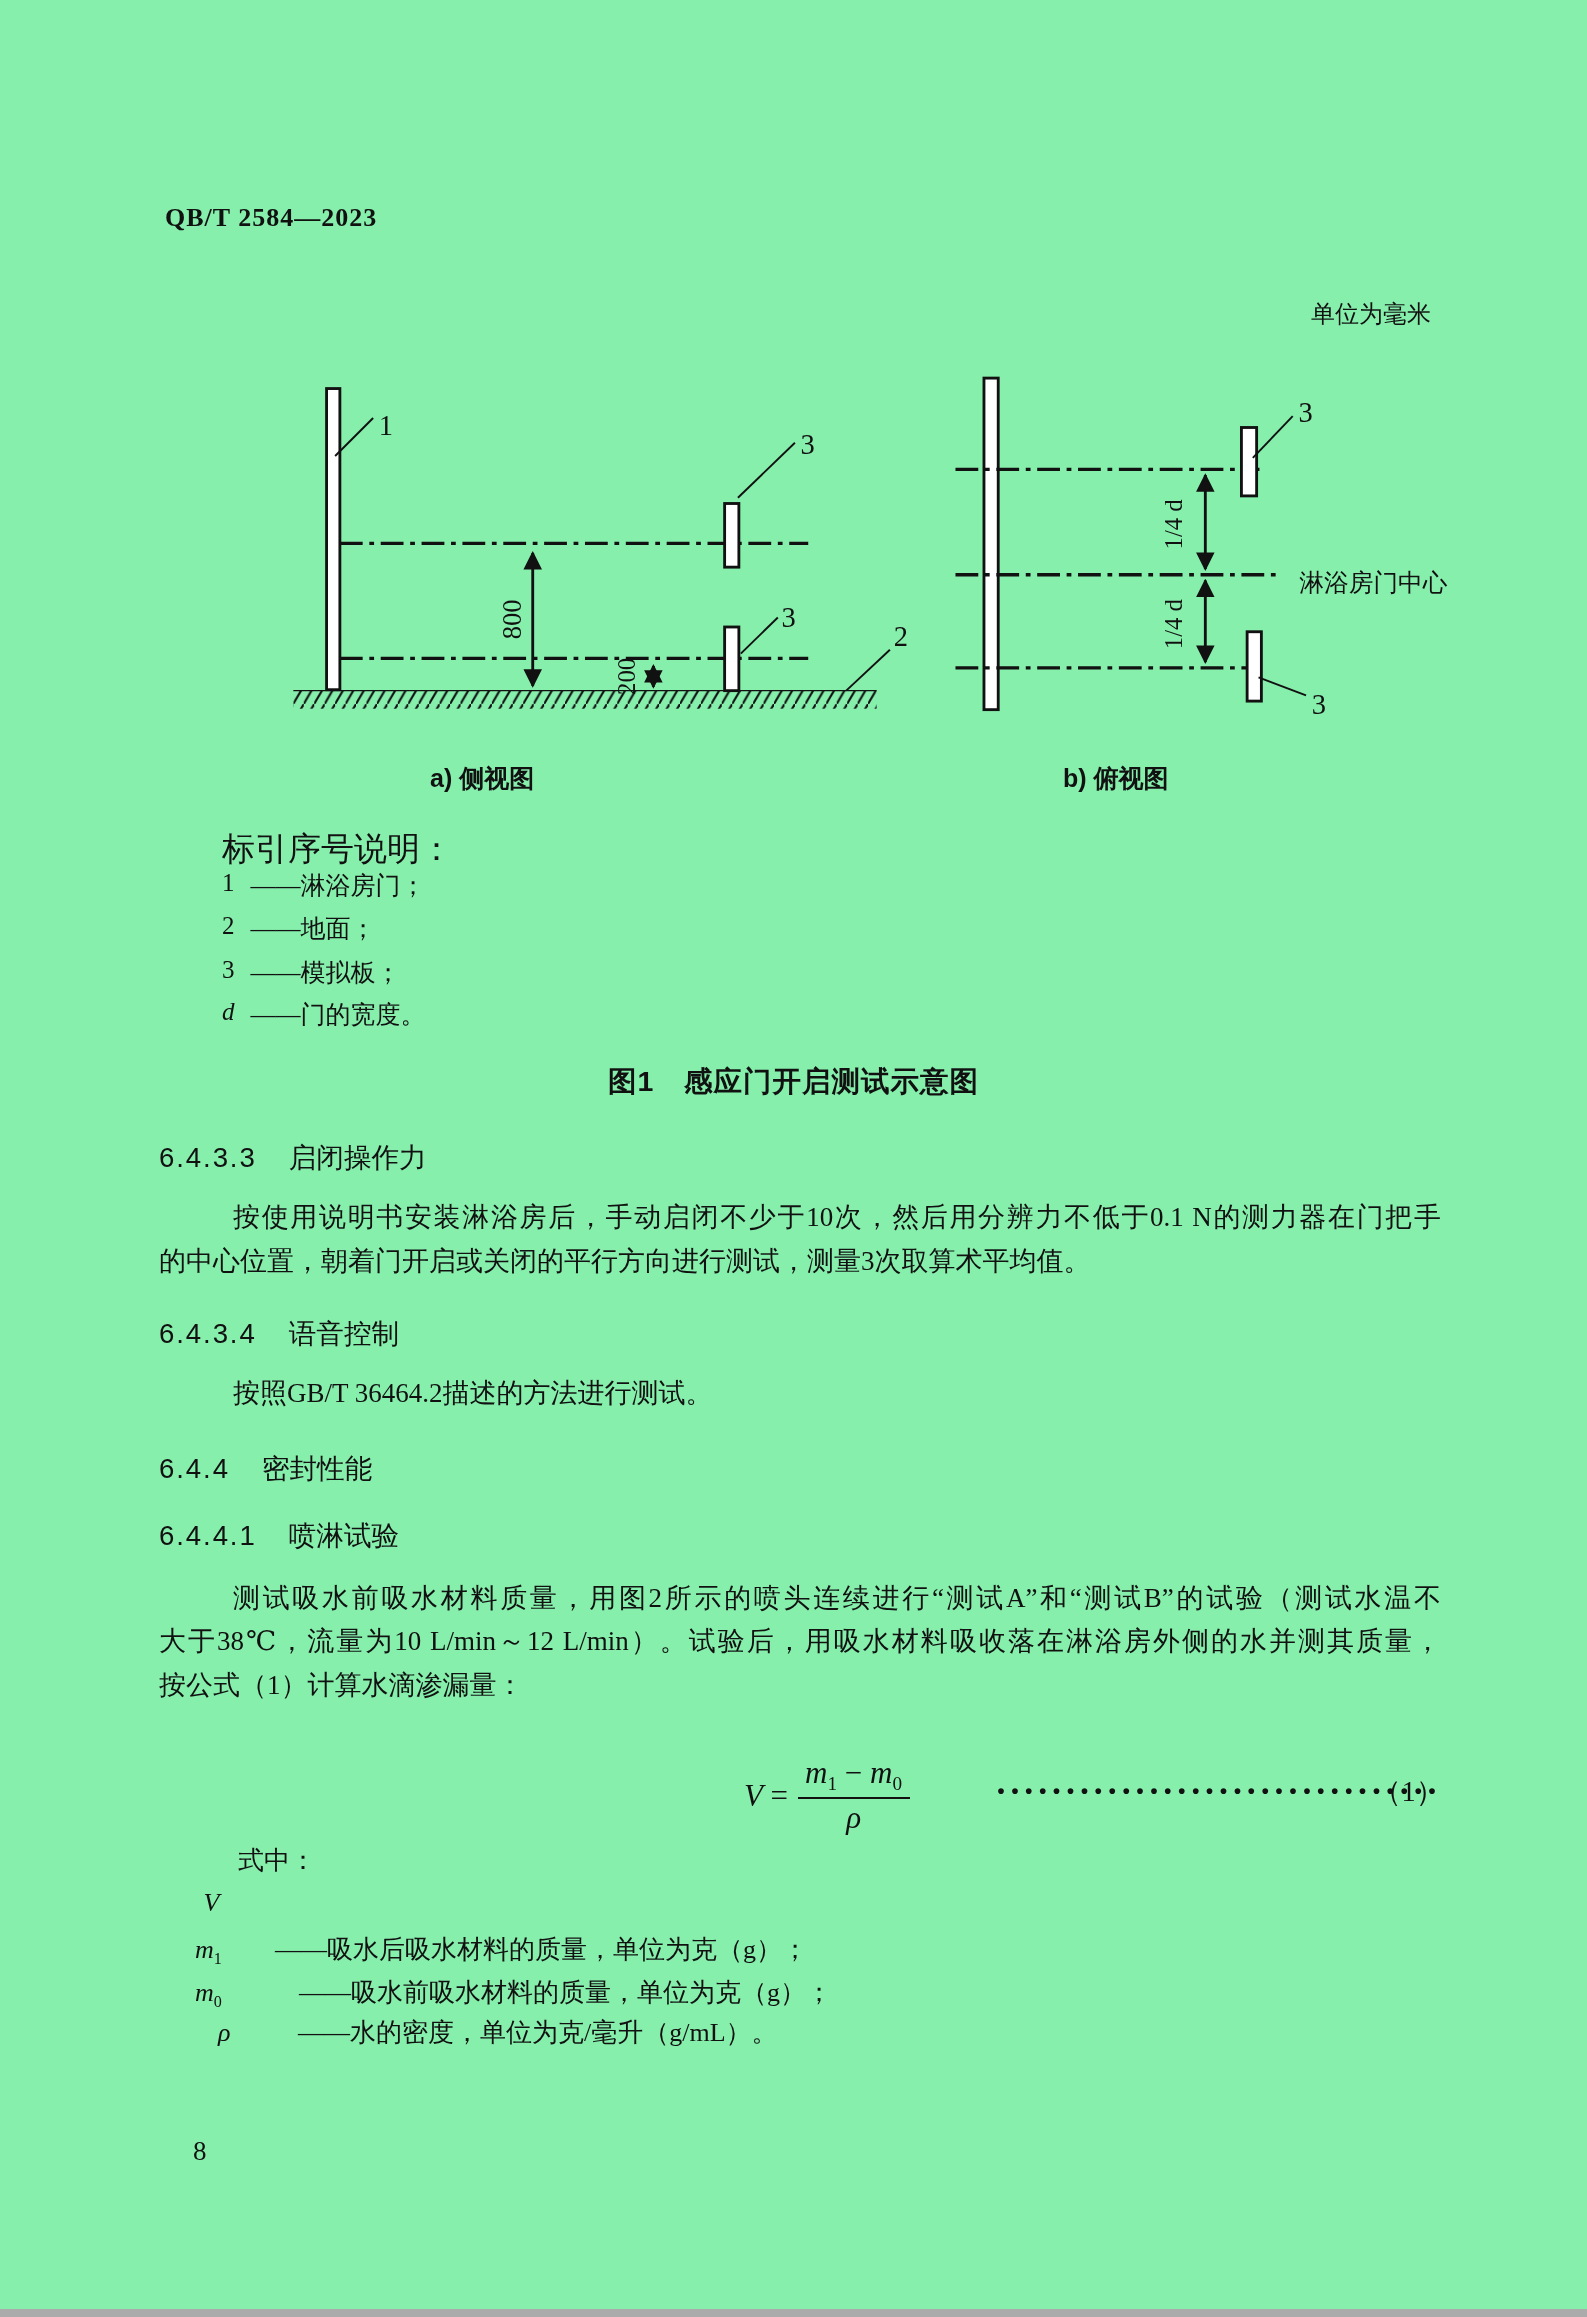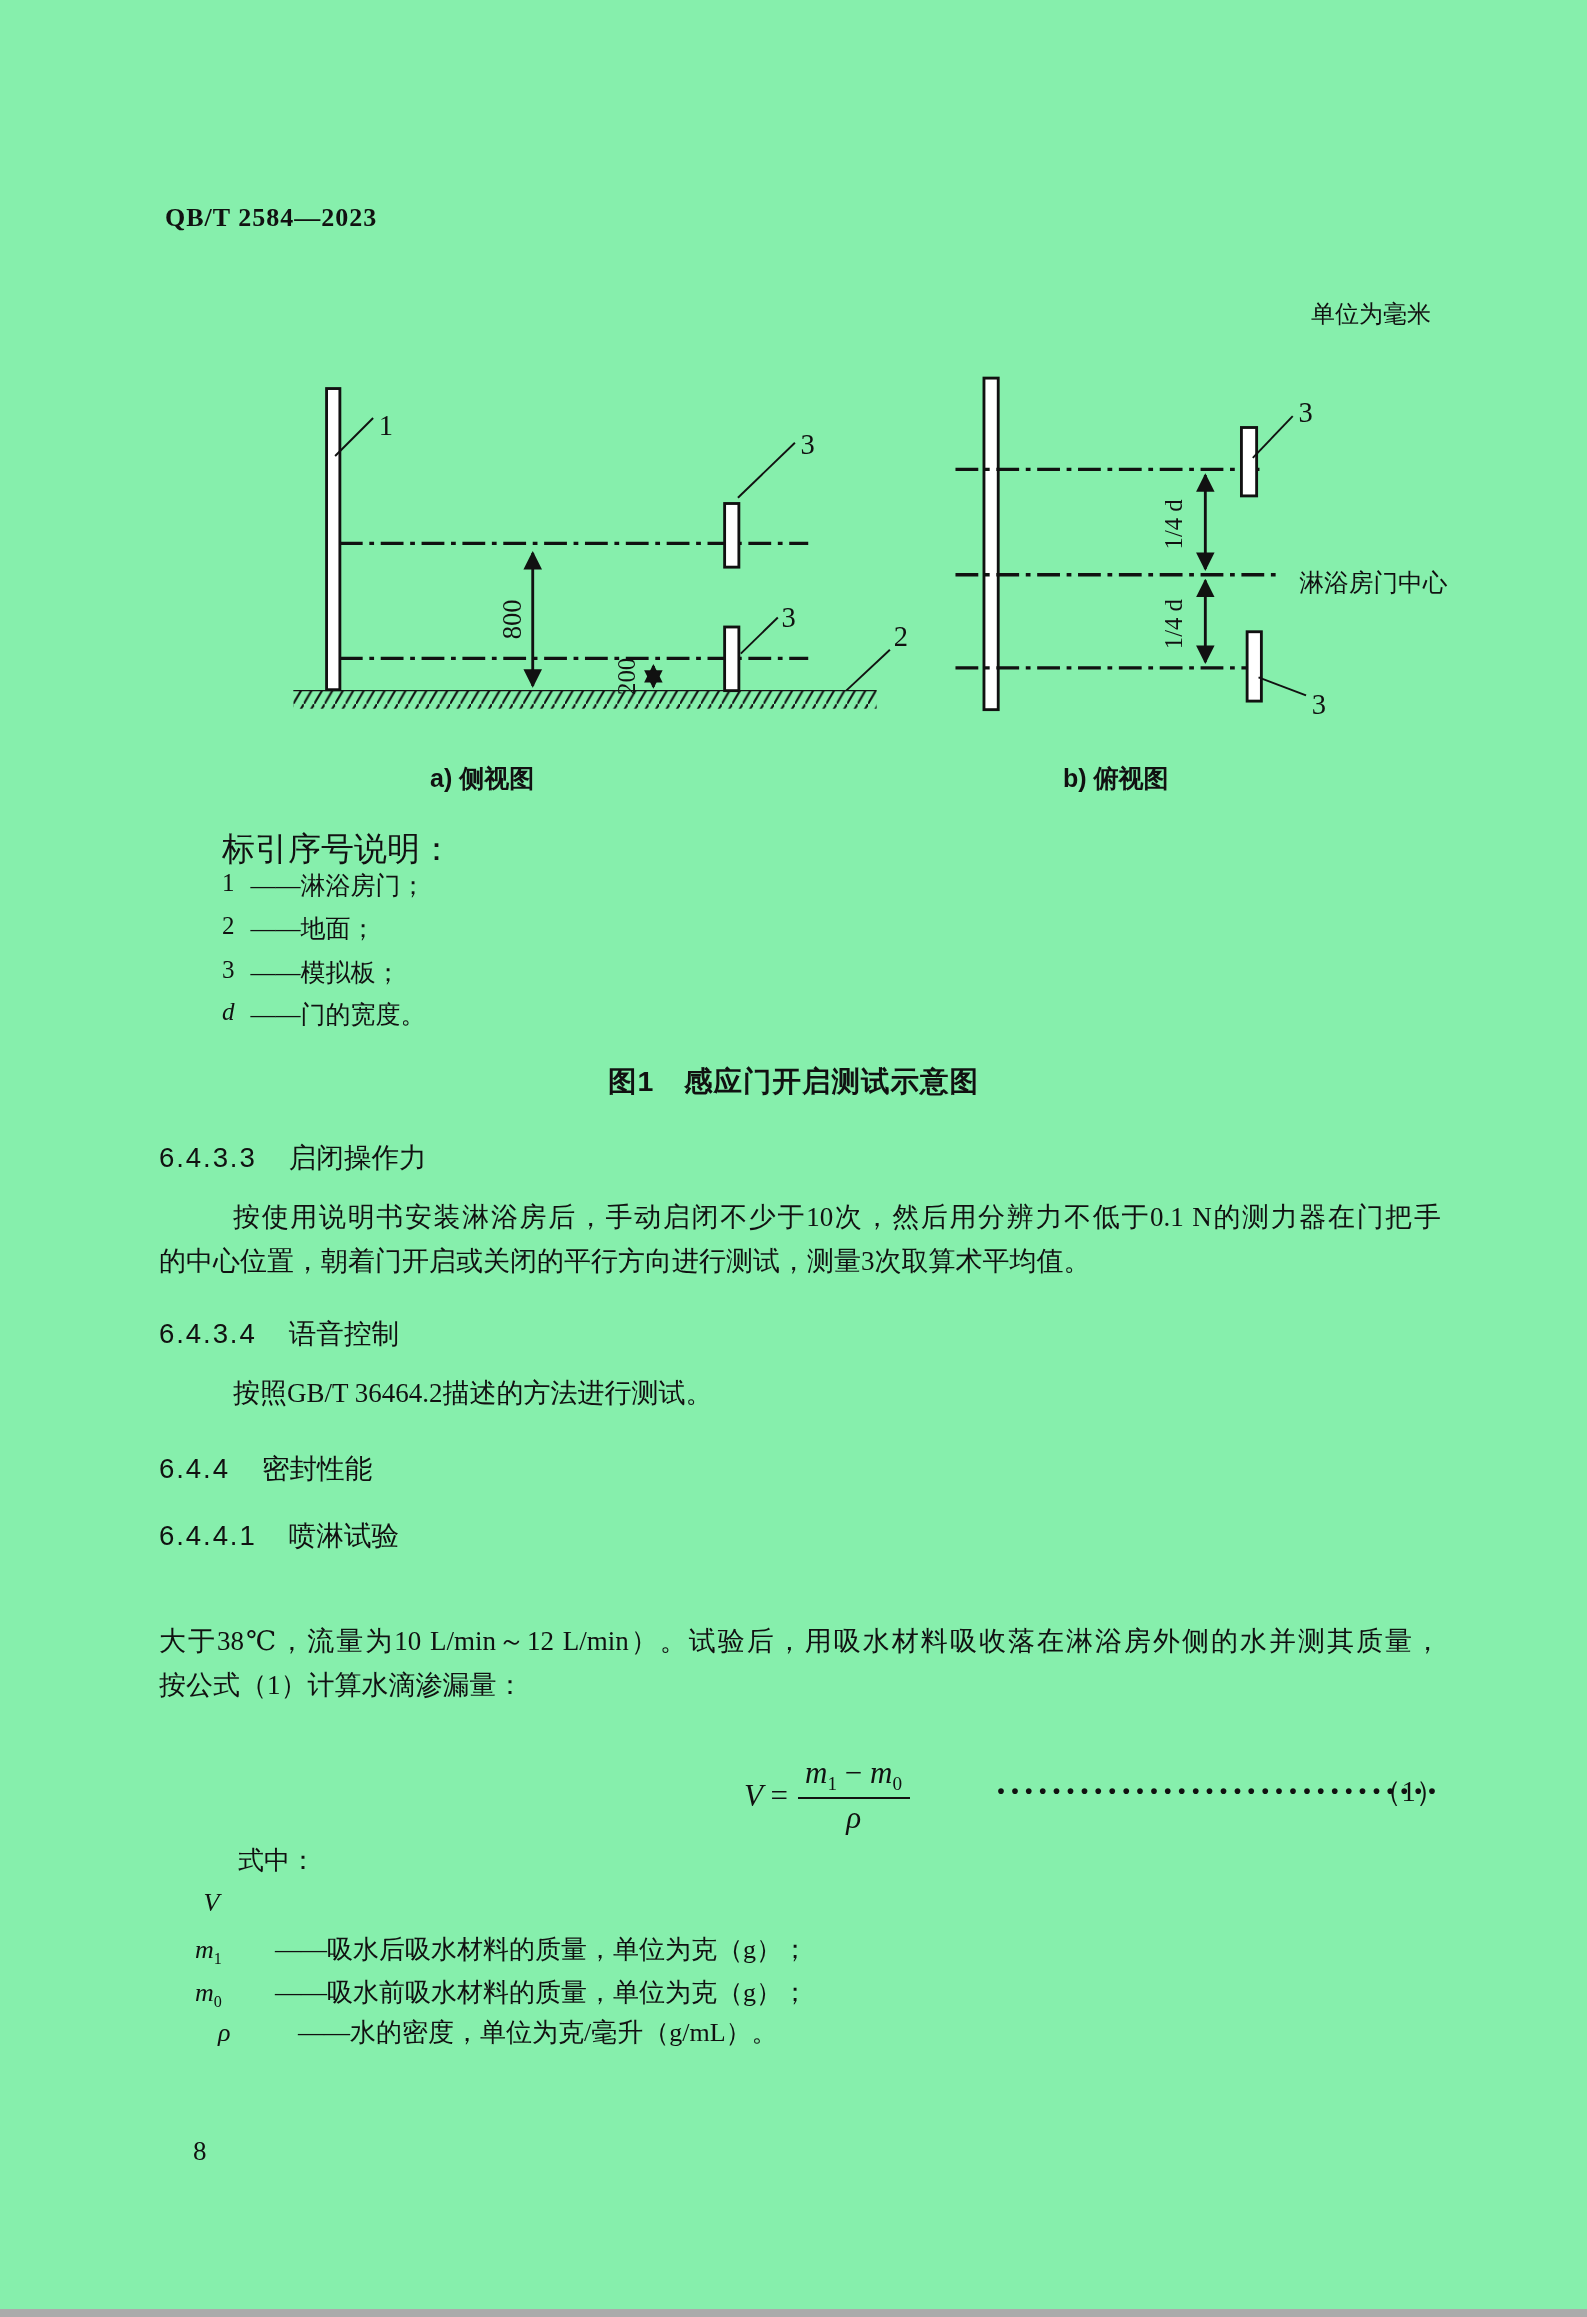--- a/index.html
+++ b/index.html
@@ -146,20 +146,21 @@
   </div>
   <div class="abs body-line" style="left:233px;top:1376px;">按照GB/T 36464.2描述的方法进行测试。</div>
 
   <div class="abs sec-heading" style="left:159px;top:1450px;">
     <span class="sec-num">6.4.4</span><span>密封性能</span>
   </div>
 
   <div class="abs sec-heading" style="left:159px;top:1517px;">
     <span class="sec-num">6.4.4.1</span><span>喷淋试验</span>
   </div>
+  <div class="abs body-line justify-line" style="left:233px;top:1581px;width:1208px;">测试吸水前吸水材料质量，用图2所示的喷头连续进行“测试A”和“测试B”的试验（测试水温不</div>
   <div class="abs body-line justify-line" style="left:159px;top:1624px;width:1282px;">大于38℃，流量为10 L/min～12 L/min）。试验后，用吸水材料吸收落在淋浴房外侧的水并测其质量，</div>
   <div class="abs body-line" style="left:159px;top:1668px;">按公式（1）计算水滴渗漏量：</div>
 
   <div class="abs formula-row" style="left:744px;top:1746px;height:99px;">
     <i>V</i>
     <span class="eq-sign">=</span>
     <span class="frac">
       <span class="num"><i>m</i><sub>1</sub> <span>−</span> <i>m</i><sub>0</sub></span>
       <span class="den"><i>ρ</i></span>
     </span>
@@ -169,21 +170,21 @@
 
   <div class="abs" style="left:238px;top:1843px;font-size:26px;">式中：</div>
 
   <div class="abs where-line" style="left:195px;top:1888px;">
     <span class="where-sym pad-v"><span>V</span><sub></sub></span>
   </div>
   <div class="abs where-line" style="left:195px;top:1932px;">
     <span class="where-sym"><span>m</span><sub>1</sub></span>
     <span>——吸水后吸水材料的质量，单位为克（g）；</span>
   </div>
-  <div class="abs where-line" style="left:195px;top:1975px;">
+  <div class="abs where-line" style="left:195px;top:1975px;gap:24px;">
     <span class="where-sym"><span>m</span><sub>0</sub></span>
     <span>——吸水前吸水材料的质量，单位为克（g）；</span>
   </div>
   <div class="abs where-line" style="left:195px;top:2015px;">
     <span class="where-sym pad-rho"><span>ρ</span><sub></sub></span>
     <span>——水的密度，单位为克/毫升（g/mL）。</span>
   </div>
 
   <div class="abs page-number" style="left:193px;top:2136px;">8</div>
 

